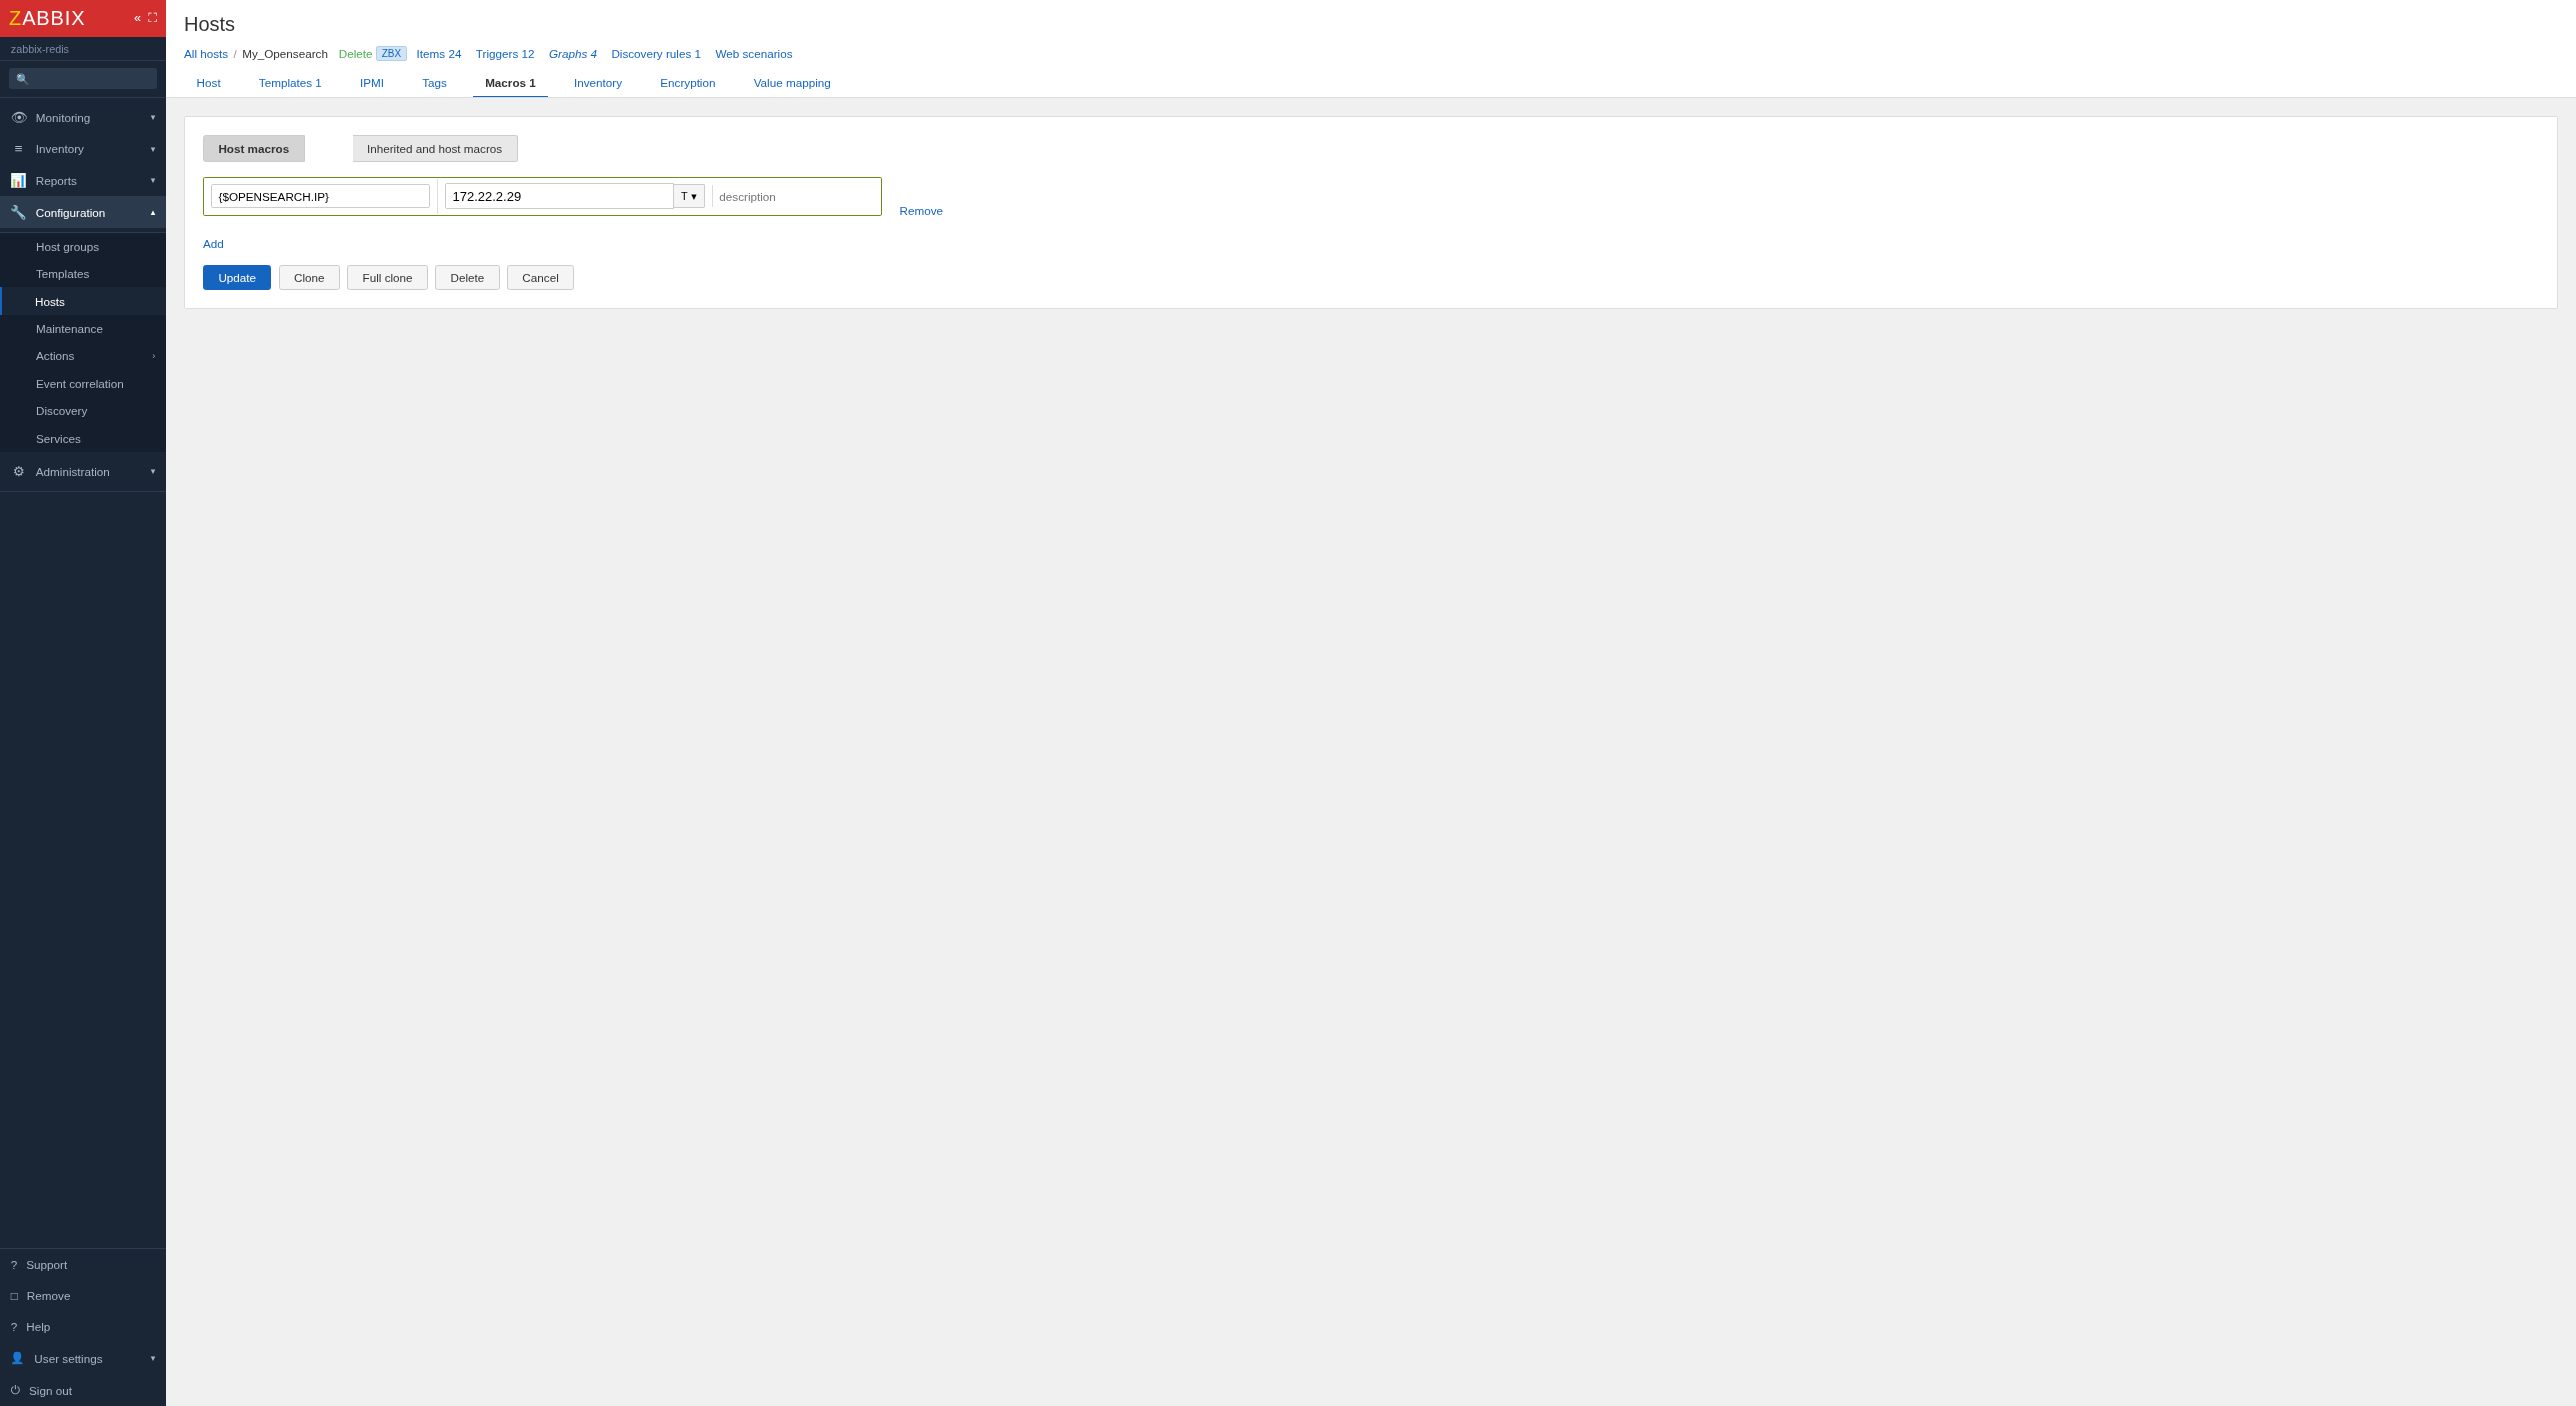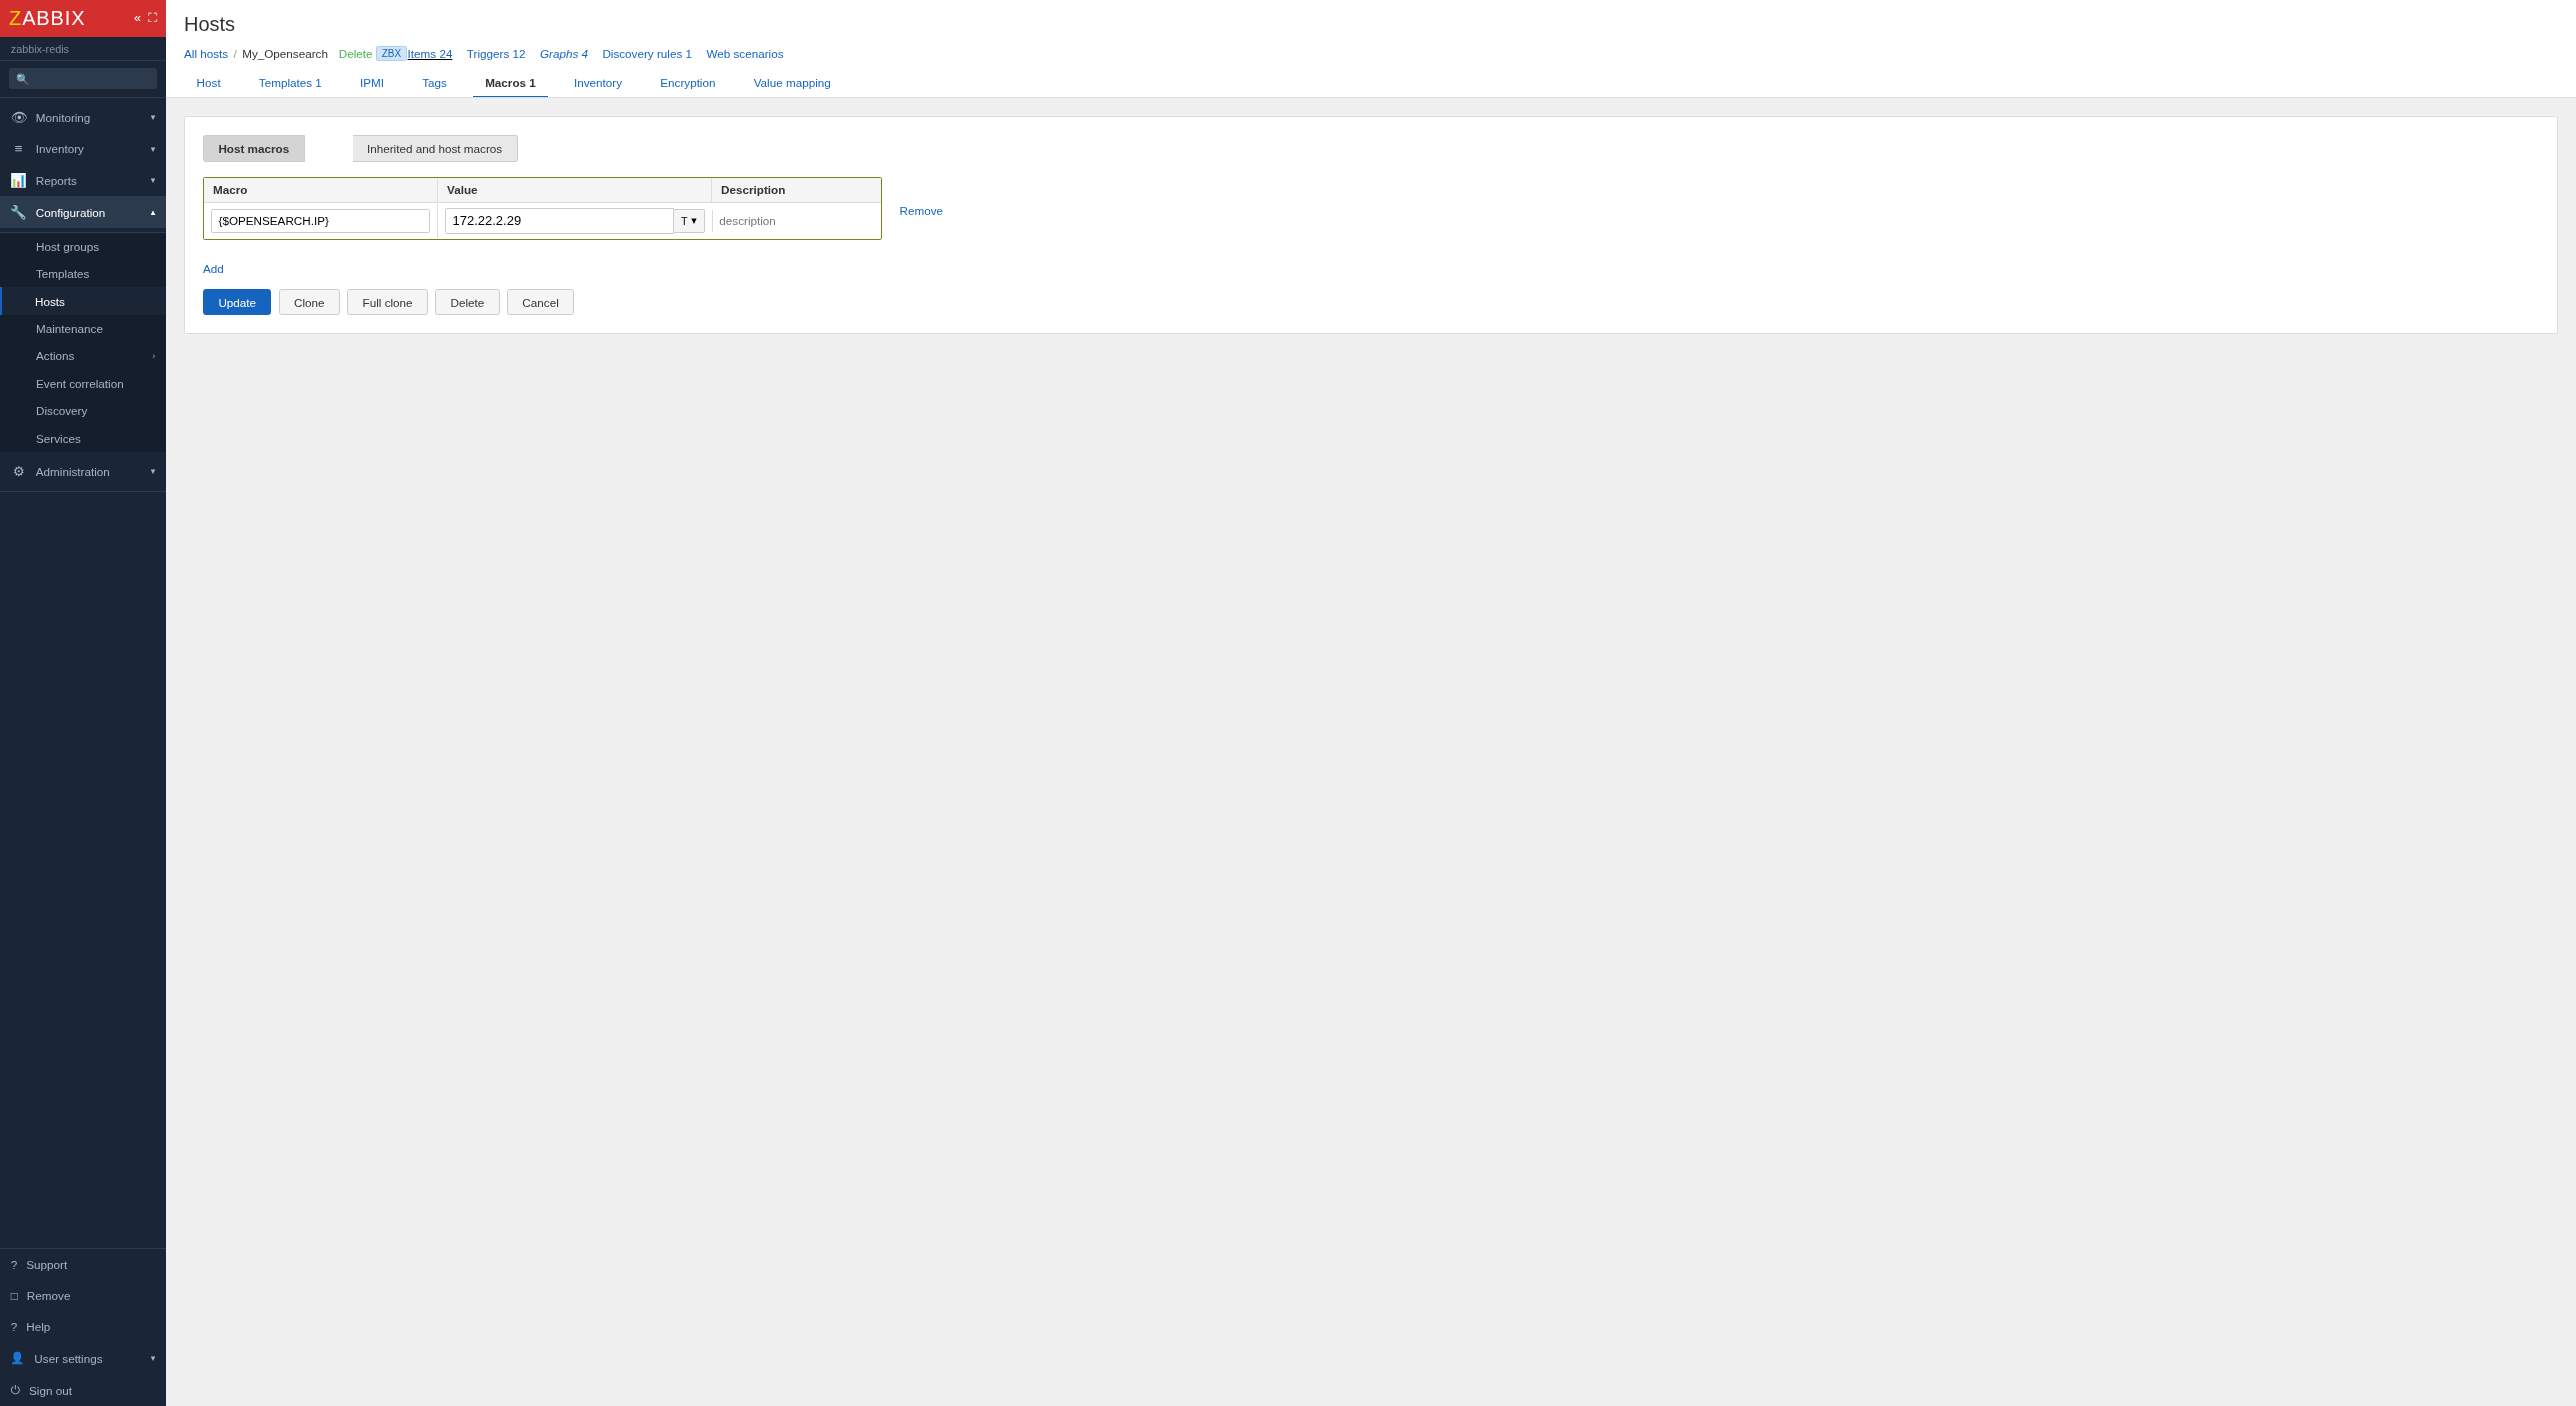--- a/index.html
+++ b/index.html
@@ -421,21 +421,21 @@
 <div id="main">
   <div id="page-header">
     <h1 id="page-title">Hosts</h1>
 
     <div class="breadcrumb-row">
       <a class="breadcrumb-link">All hosts</a>
       <span class="breadcrumb-sep">/</span>
       <span class="breadcrumb-current">My_Opensearch</span>
       <span style="margin-left:10.8px; color:#4caf50; font-size:11.7px;">Delete</span>
       <span class="badge-zbx">ZBX</span>
-      <span style="margin-left:1px;text-decoration:underline;"><a class="breadcrumb-link">Items 24</a></span>
+      <span style="margin-left:10px;"><a class="breadcrumb-link">Items 24</a></span>
       <span style="margin-left:14.4px;"><a class="breadcrumb-link">Triggers 12</a></span>
       <span style="margin-left:14.4px;font-style:italic;"><a class="breadcrumb-link">Graphs 4</a></span>
       <span style="margin-left:14.4px;"><a class="breadcrumb-link">Discovery rules 1</a></span>
       <span style="margin-left:14.4px;"><a class="breadcrumb-link">Web scenarios</a></span>
     </div>
 
     <div class="sub-tabs">
       <a class="sub-tab">Host</a>
       <a class="sub-tab">Templates 1</a>
       <a class="sub-tab">IPMI</a>
@@ -452,25 +452,20 @@
 
       
       <div class="macro-tabs">
         <button class="macro-tab active">Host macros</button>
         <button class="macro-tab">Inherited and host macros</button>
       </div>
 
       
       <div style="display:flex; align-items:flex-start; gap:9px; margin-bottom:10.8px;">
         <div class="macro-table-container">
-          <div class="macro-table-header">
-            <div class="macro-col-header">Macro</div>
-            <div class="macro-col-header">Value</div>
-            <div class="macro-col-header" style="border-right:none;">Description</div>
-          </div>
           <div class="macro-row">
             <div class="macro-cell">
               <input class="macro-input" type="text" value="{$OPENSEARCH.IP}" style="">
             </div>
             <div class="value-cell">
               <input class="value-input" type="text" value="172.22.2.29" style="">
               <button class="value-type-btn">
                 <span>T</span>
                 <span>▾</span>
               </button>

